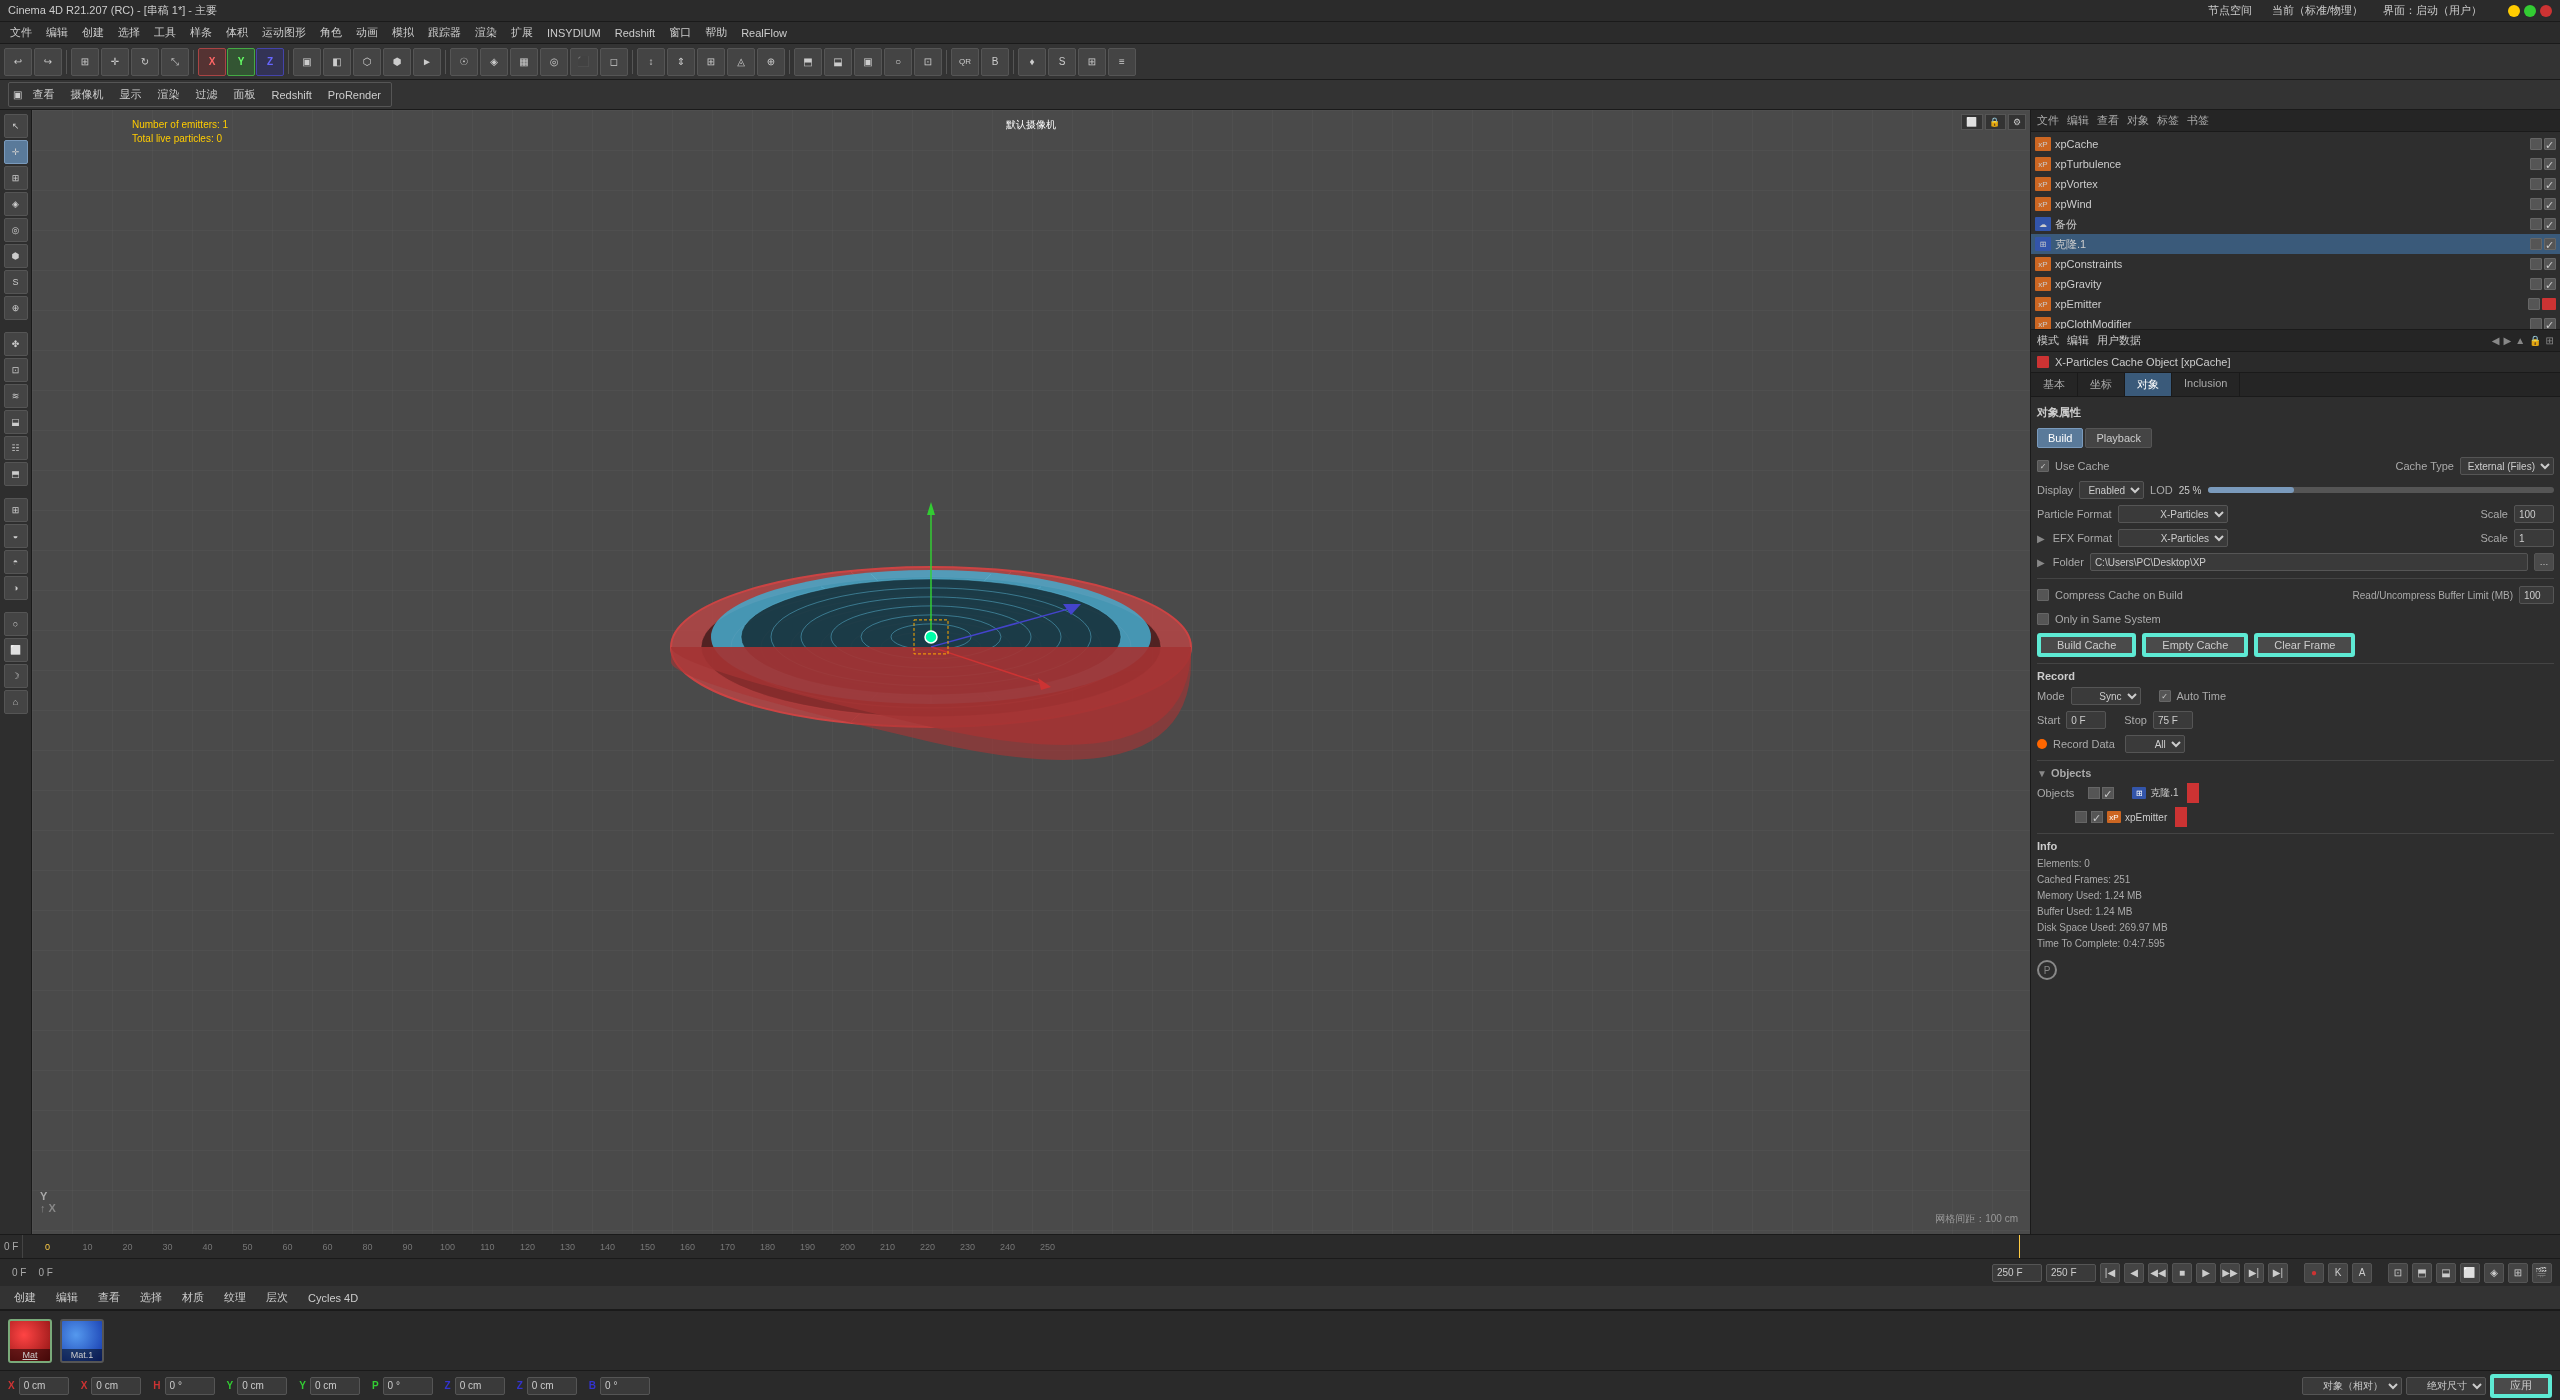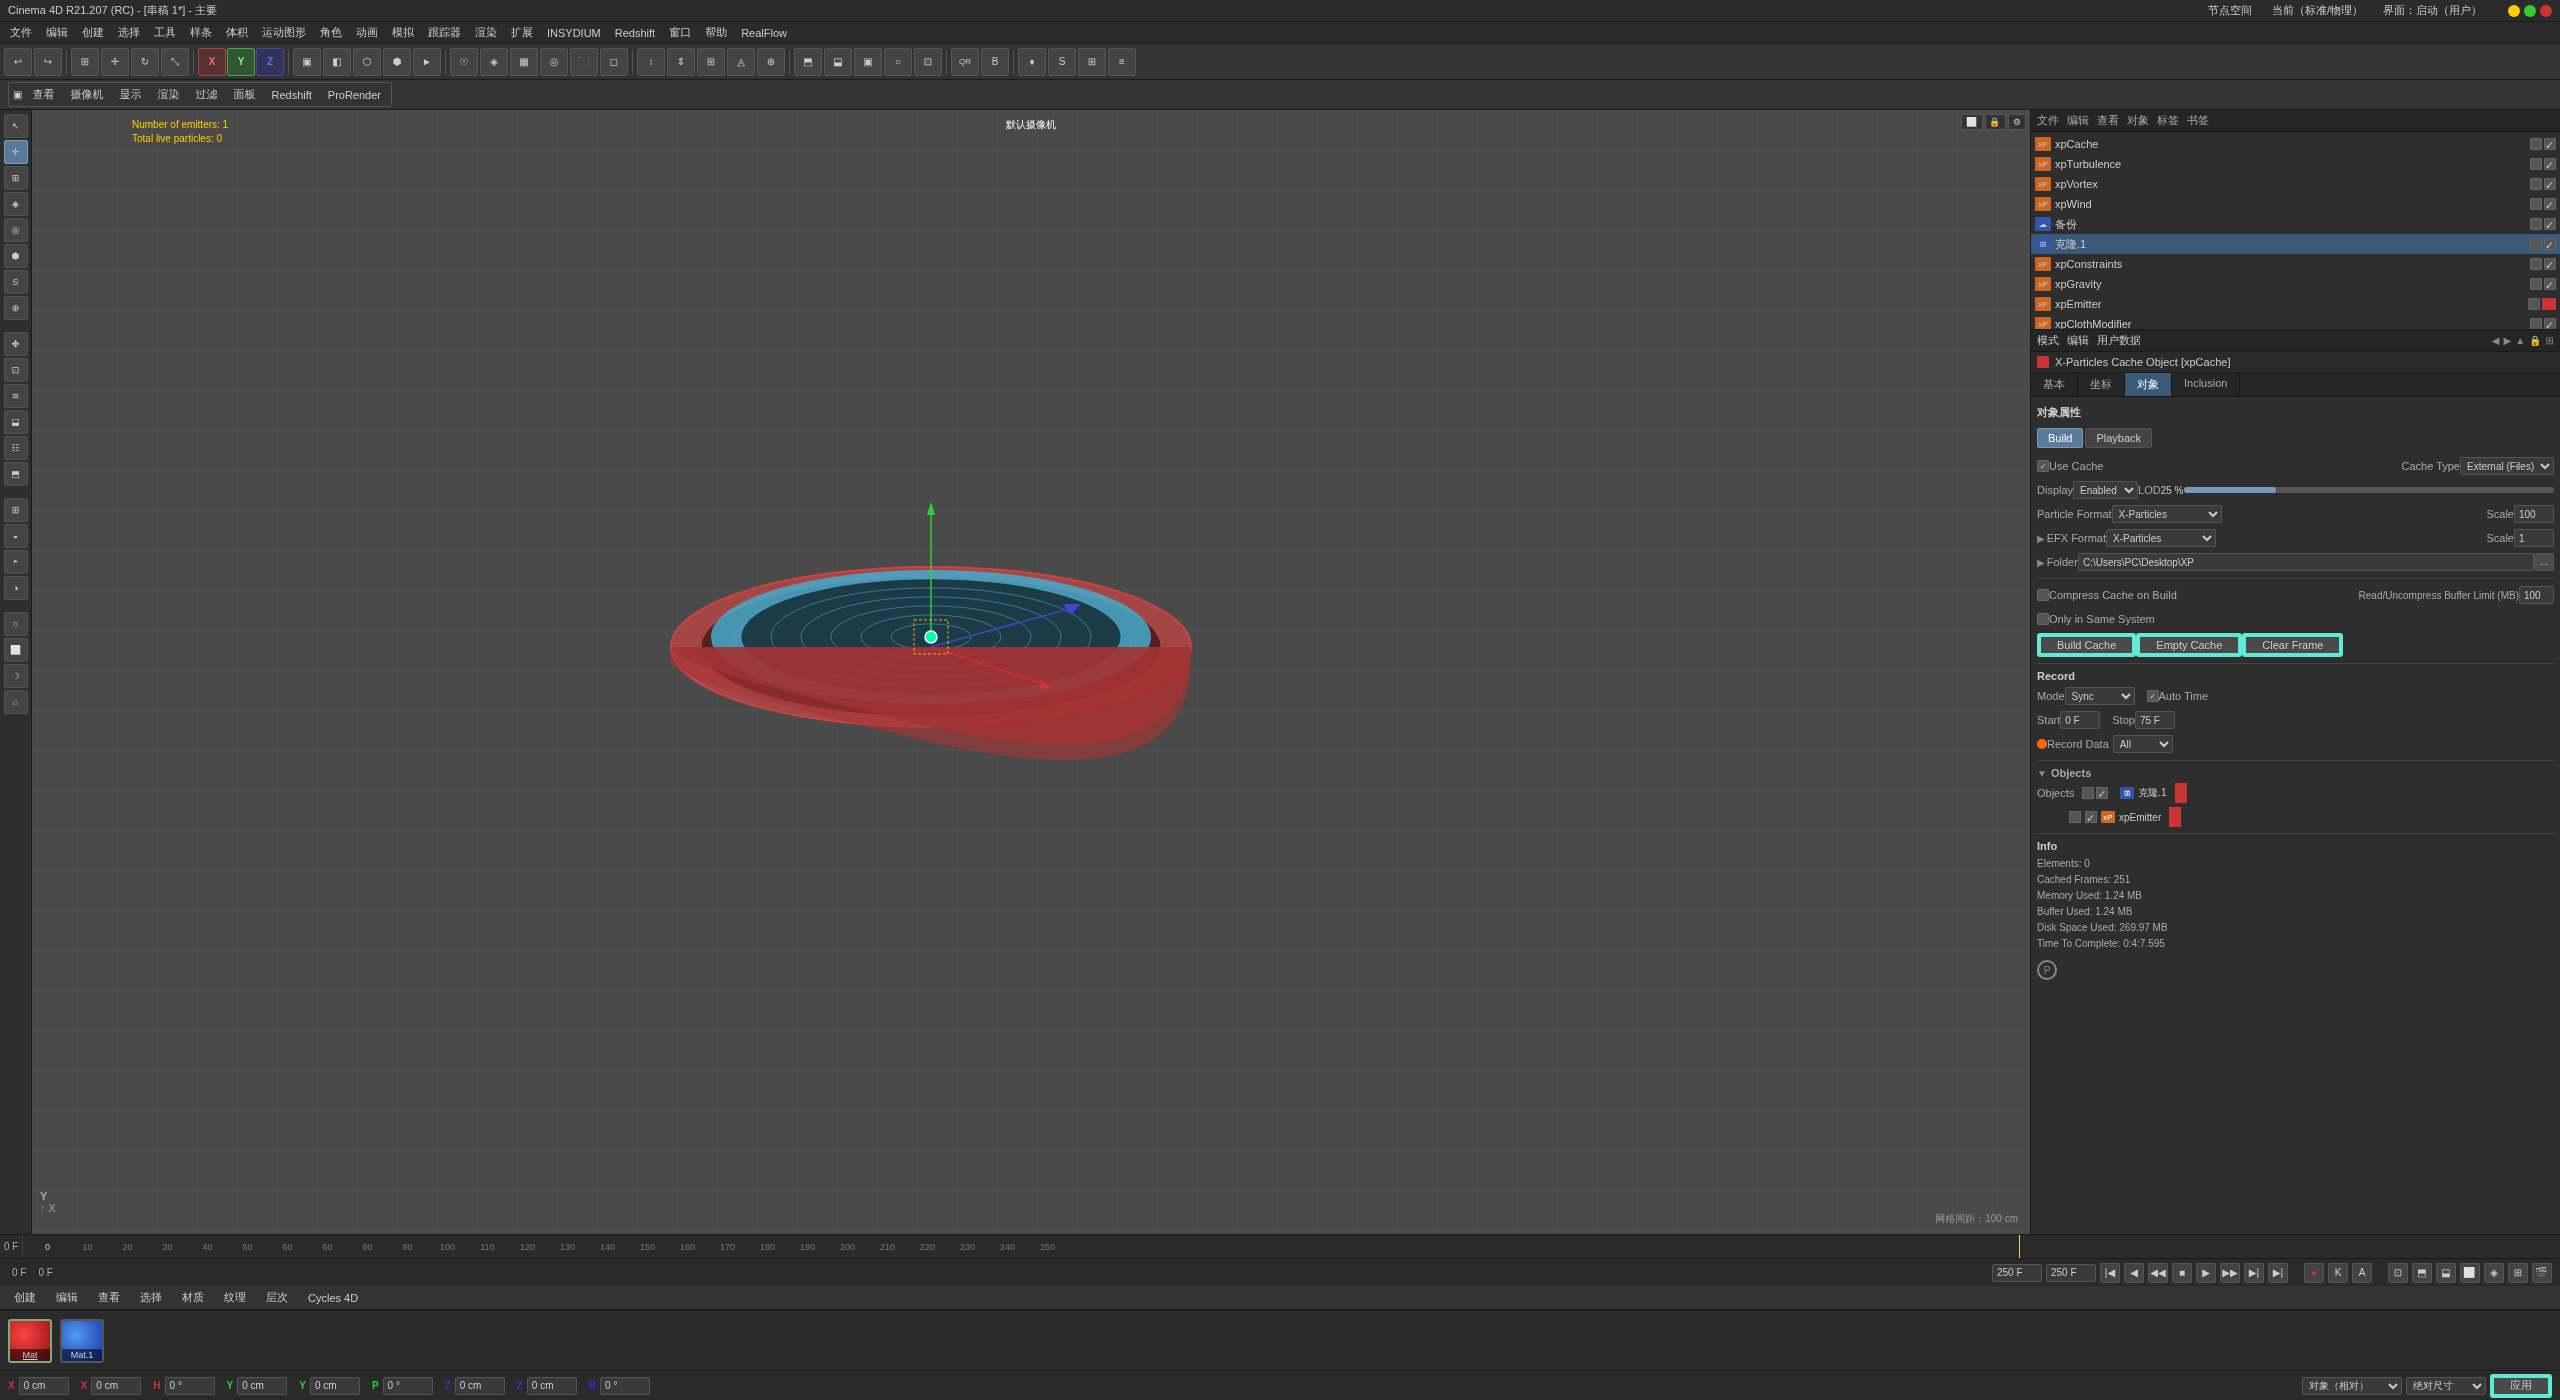--- a/index.html
+++ b/index.html
@@ -328,20 +328,21 @@
       font-size: 11px;
       color: #ccc;
     }
     .build-tab.active { background: #5a7a9a; color: #fff; border-color: #7a9abc; }
 
     
     .prop-row {
       display: flex;
       align-items: center;
       margin-bottom: 4px;
+      gap: 6px;
       min-height: 20px;
     }
     .prop-label {
       color: #aaa;
       font-size: 11px;
       flex-shrink: 0;
     }
     .prop-value {
       color: #ccc;
       font-size: 11px;
@@ -356,20 +357,21 @@
       height: 18px;
     }
     .prop-select {
       background: #3a3a3a;
       border: 1px solid #555;
       border-radius: 2px;
       color: #ccc;
       font-size: 10px;
       padding: 1px 2px;
       height: 18px;
+      text-align: right;
     }
     .prop-checkbox {
       width: 12px; height: 12px;
       background: #555;
       border: 1px solid #666;
       border-radius: 1px;
       display: inline-flex;
       align-items: center;
       justify-content: center;
     }

